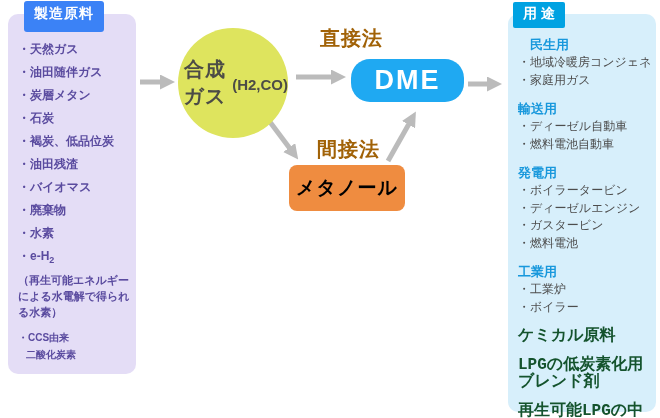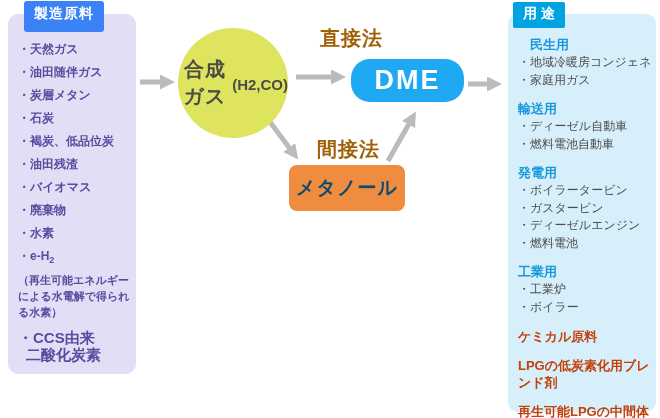--- a/index.html
+++ b/index.html
@@ -35,21 +35,21 @@
     padding:24px 4px 0 10px;
     color:#5a4b9f;
     font-size:12px; font-weight:600;
   }
   .left-list li { line-height:23px; }
   .eh2-note {
     color:#5a4b9f; font-size:11px; font-weight:600;
     line-height:16px; padding:0 2px 0 10px;
   }
   .ccs-block {
-    color:#5a4b9f; font-size:15px; font-weight:600;
+    color:#5a4b9f; font-size:10px; font-weight:600;
     line-height:17px; margin-top:9px; padding-left:10px;
   }
   .ccs-line2 { padding-left:8px; }
   sub { font-size:9px; }
 
   
   .syngas-circle {
     position:absolute; left:178px; top:28px;
     width:110px; height:110px;
     background:#dee45e; border-radius:50%;
@@ -66,21 +66,21 @@
     width:113px; height:43px;
     background:#1fa9f2; border-radius:19px;
     color:#fff; font-size:27px; font-weight:bold; letter-spacing:2px;
     display:flex; align-items:center; justify-content:center;
     z-index:1;
   }
   .methanol-box {
     position:absolute; left:289px; top:165px;
     width:116px; height:46px;
     background:#ef8c40; border-radius:8px;
-    color:#0c4a6e; font-size:19px; font-weight:bold; letter-spacing:1px;
+    color:#000000; font-size:19px; font-weight:bold; letter-spacing:1px;
     display:flex; align-items:center; justify-content:center;
     z-index:1;
   }
   .method-label {
     position:absolute;
     color:#a16207; font-size:20px; font-weight:600;
     letter-spacing:1px;
   }
   .direct-label { left:320px; top:25px; }
   .indirect-label { left:317px; top:136px; }
@@ -111,22 +111,22 @@
   .usage-heading {
     color:#1898dc; font-size:13px; font-weight:bold;
     line-height:18px; margin-top:11px;
   }
   .usage-section:first-child .usage-heading { margin-top:0;margin-left:12px; }
   .usage-list { list-style:none; }
   .usage-list li {
     color:#4d4d4d; font-size:12px; line-height:17.5px;
   }
   .usage-extra {
-    color:#c2410c; font-size:13px; font-weight:bold;
-    line-height:17px; margin-top:12px;
+    color:#14532d; font-size:16px; font-weight:bold;
+    line-height:17px; margin-top:12px;font-family:Liberation Mono, monospace;
   }
 </style>
 </head>
 <body>
 
 <div class="stage">
 
   <svg class="arrows-svg">
     <defs>
       <marker id="ah" viewBox="0 0 10 10" markerWidth="3" markerHeight="3" refX="2" refY="5" orient="auto">
@@ -187,22 +187,22 @@
         <ul class="usage-list">
           <li>・ディーゼル自動車</li>
           <li>・燃料電池自動車</li>
         </ul>
       </div>
 
       <div class="usage-section">
         <div class="usage-heading">発電用</div>
         <ul class="usage-list">
           <li>・ボイラータービン</li>
+          <li>・ディーゼルエンジン</li>
           <li>・ガスタービン</li>
-          <li>・ディーゼルエンジン</li>
           <li>・燃料電池</li>
         </ul>
       </div>
 
       <div class="usage-section">
         <div class="usage-heading">工業用</div>
         <ul class="usage-list">
           <li>・工業炉</li>
           <li>・ボイラー</li>
         </ul>

